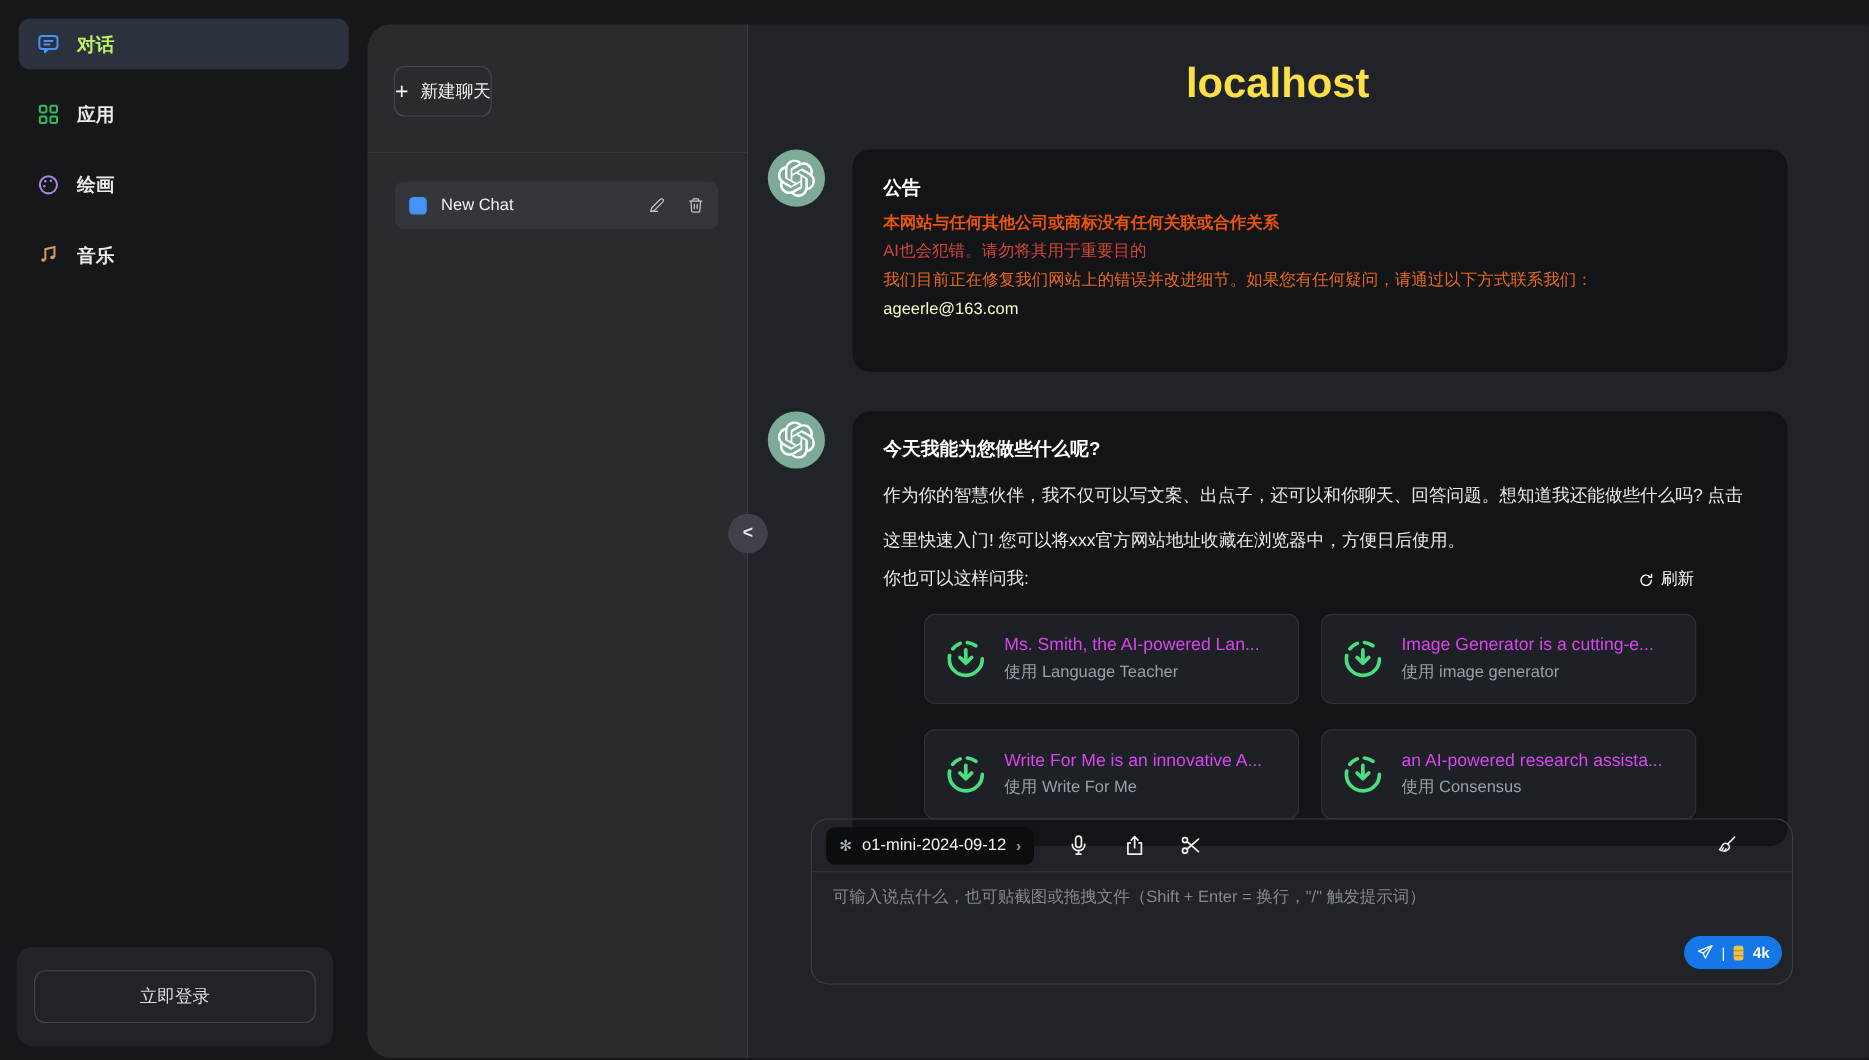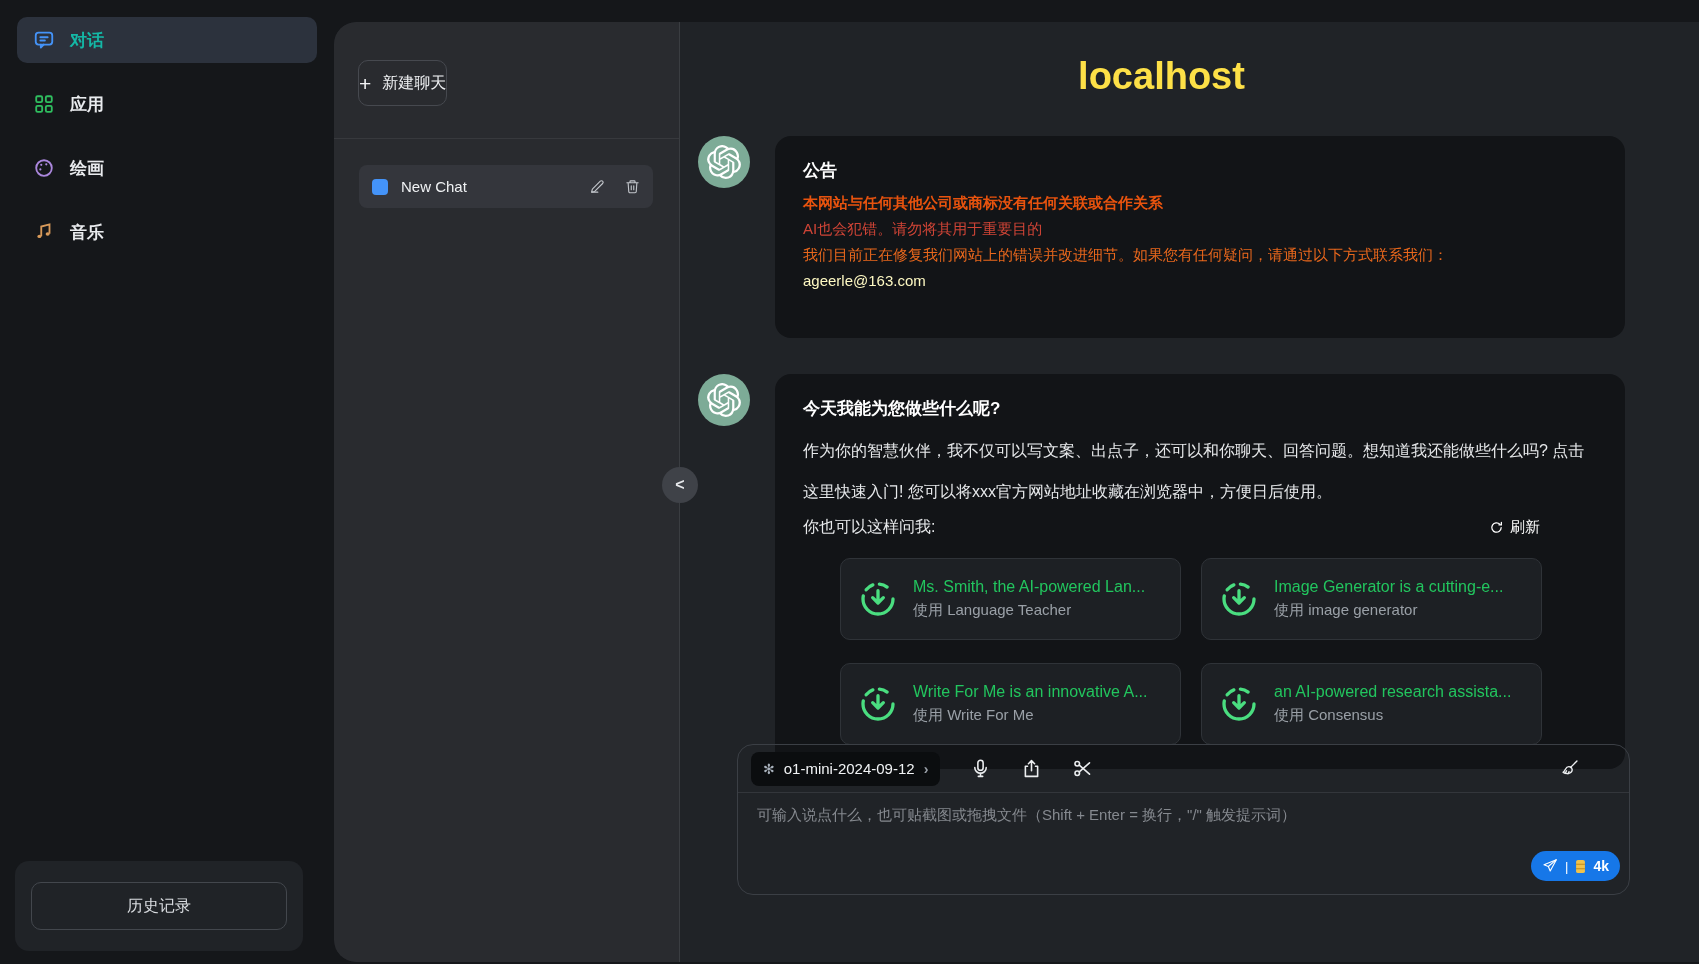--- a/index.html
+++ b/index.html
@@ -13,21 +13,21 @@
 
   
   .sidebar { position:absolute; left:0; top:0; width:334px; height:964px; padding:17px; }
   .side-item {
     display:flex; align-items:center; gap:15px;
     height:46px; padding:0 16px; margin-bottom:18px;
     border-radius:10px; cursor:pointer;
     font-size:17px; font-weight:700; color:#e9ebee;
   }
   .side-item.active { background:#2c323d; }
-  .side-item.active .side-label { color:#14b8a6; }
+  .side-item.active .side-label { color:#bef264; }
   .side-icon { width:22px; height:22px; flex-shrink:0; }
 
   .login-card {
     position:absolute; left:15px; bottom:13px; width:288px;
     background:#202327; border-radius:14px; padding:21px 16px;
   }
   .login-btn {
     width:100%; height:48px; background:transparent;
     border:1px solid #43474d; border-radius:10px;
     color:#d9dce0; font-size:16px; font-family:inherit; cursor:pointer;
@@ -103,21 +103,21 @@
   .sugg-grid {
     margin:16px 0 2px 37px; width:702px;
     display:grid; grid-template-columns:1fr 1fr; gap:23px 20px;
   }
   .sugg-card {
     height:82px; padding:0 17px; overflow:hidden;
     background:#1d2024; border:1px solid #2f3338; border-radius:10px;
     display:flex; align-items:center; gap:15px; cursor:pointer;
   }
   .sugg-icon { width:40px; height:40px; flex-shrink:0; }
-  .sugg-title { font-size:16px; color:#22c55e; margin-bottom:5px; white-space:nowrap; }
+  .sugg-title { font-size:16px; color:#d946ef; margin-bottom:5px; white-space:nowrap; }
   .sugg-sub { font-size:15px; color:#9aa0a7; white-space:nowrap; }
 
   
   .composer {
     position:absolute; left:57px; right:69px; bottom:67px;
     border:1px solid #3b3f45; border-radius:16px;
   }
   .composer-toolbar {
     height:48px; display:flex; align-items:center; gap:30px; padding:0 13px;
     border-bottom:1px solid #33363b;
@@ -187,21 +187,21 @@
       <svg viewBox="0 0 24 24" fill="none" stroke="#d89a5a" stroke-width="2">
         <path d="M9 16.5V6l9-2.2V14"></path>
         <ellipse cx="7" cy="16.8" rx="2.2" ry="1.8" fill="#d89a5a" stroke="none"></ellipse>
         <ellipse cx="16" cy="14.2" rx="2.2" ry="1.8" fill="#d89a5a" stroke="none"></ellipse>
       </svg>
     </span>
     <span class="side-label">音乐</span>
   </div>
 
   <div class="login-card">
-    <button class="login-btn">历史记录</button>
+    <button class="login-btn">立即登录</button>
   </div>
 </nav>
 
 <div class="workspace">
 
   <aside class="history">
     <button class="newchat-btn">
       <span class="plus-glyph">+</span>
       <span>新建聊天</span>
     </button>

